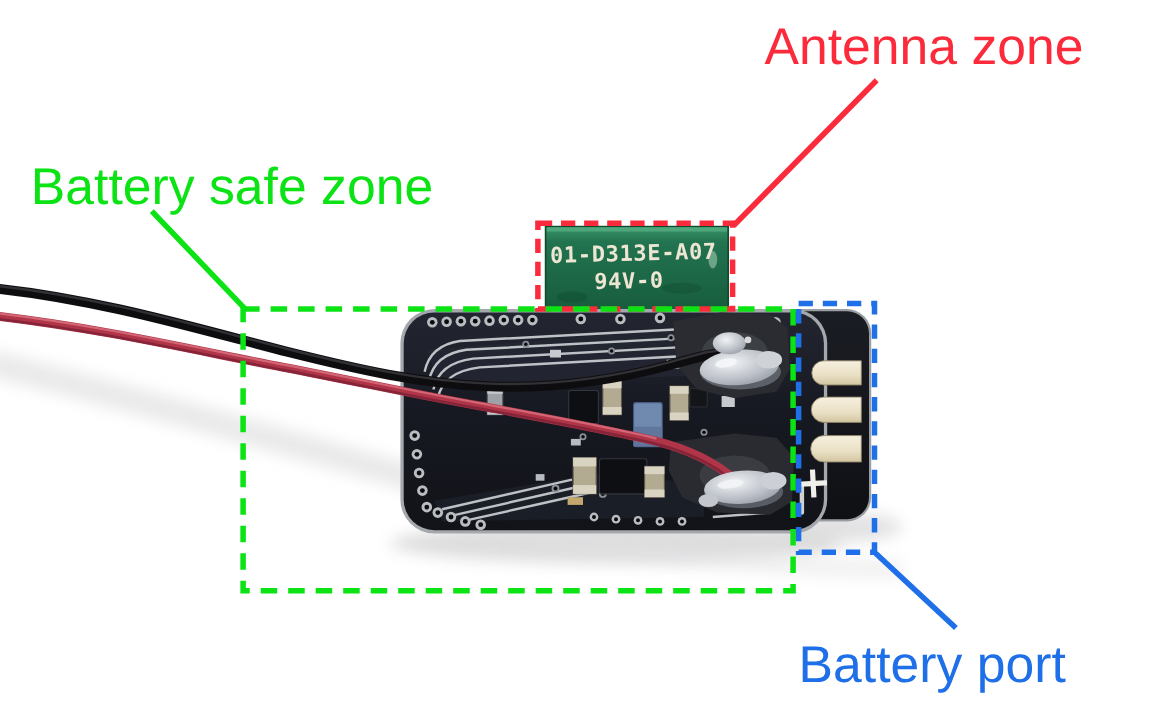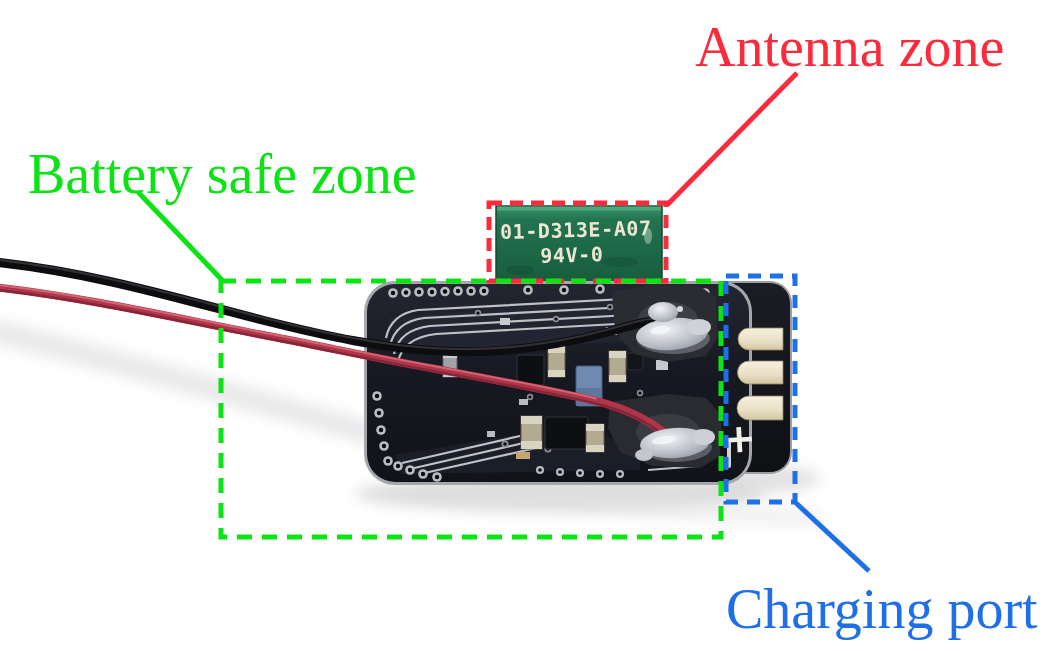--- a/index.html
+++ b/index.html
@@ -7,25 +7,24 @@
     position:relative;
     width:1047px;height:651px;
     background:#ffffff;
     overflow:hidden;
     font-family:"Liberation Sans", sans-serif;
   }
   .stage svg{position:absolute;left:0;top:0;}
   .zone-label{
     position:absolute;
     white-space:nowrap;
-    font-size:56px;
+    font-size:47px;
     line-height:1.2;
     font-weight:400;
     letter-spacing:0px;
-    font-family:Liberation Serif, serif;
   }
   .label-antenna{left:695px;top:14px;color:#fb2b3c;}
   .label-battery{left:28px;top:129px;color:#0be315;margin-top:12px;}
   .label-charging{left:726px;top:576px;color:#1e6fe8;}
   .ant-silk{
     font-family:"DejaVu Sans Mono", monospace;
     font-weight:bold;
     fill:#ece6d3;
     letter-spacing:0.6px;
   }
@@ -305,15 +304,15 @@
     <rect x="221" y="281" width="500" height="256" fill="none" stroke="#0be315" stroke-width="5" stroke-dasharray="15 10"></rect>
     <rect x="726" y="276" width="69" height="226" fill="none" stroke="#1e6fe8" stroke-width="5" stroke-dasharray="13 9"></rect>
 
     <line x1="797" y1="73" x2="667" y2="205" stroke="#fb2b3c" stroke-width="5"></line>
     <line x1="138" y1="192" x2="223" y2="281" stroke="#0be315" stroke-width="5"></line>
     <line x1="796" y1="503" x2="869" y2="571" stroke="#1e6fe8" stroke-width="5"></line>
   </svg>
 
   <div class="zone-label label-antenna">Antenna zone</div>
   <div class="zone-label label-battery">Battery safe zone</div>
-  <div class="zone-label label-charging">Charging port</div>
+  <div class="zone-label label-charging">Battery port</div>
 
 </div>
 
 </body></html>

